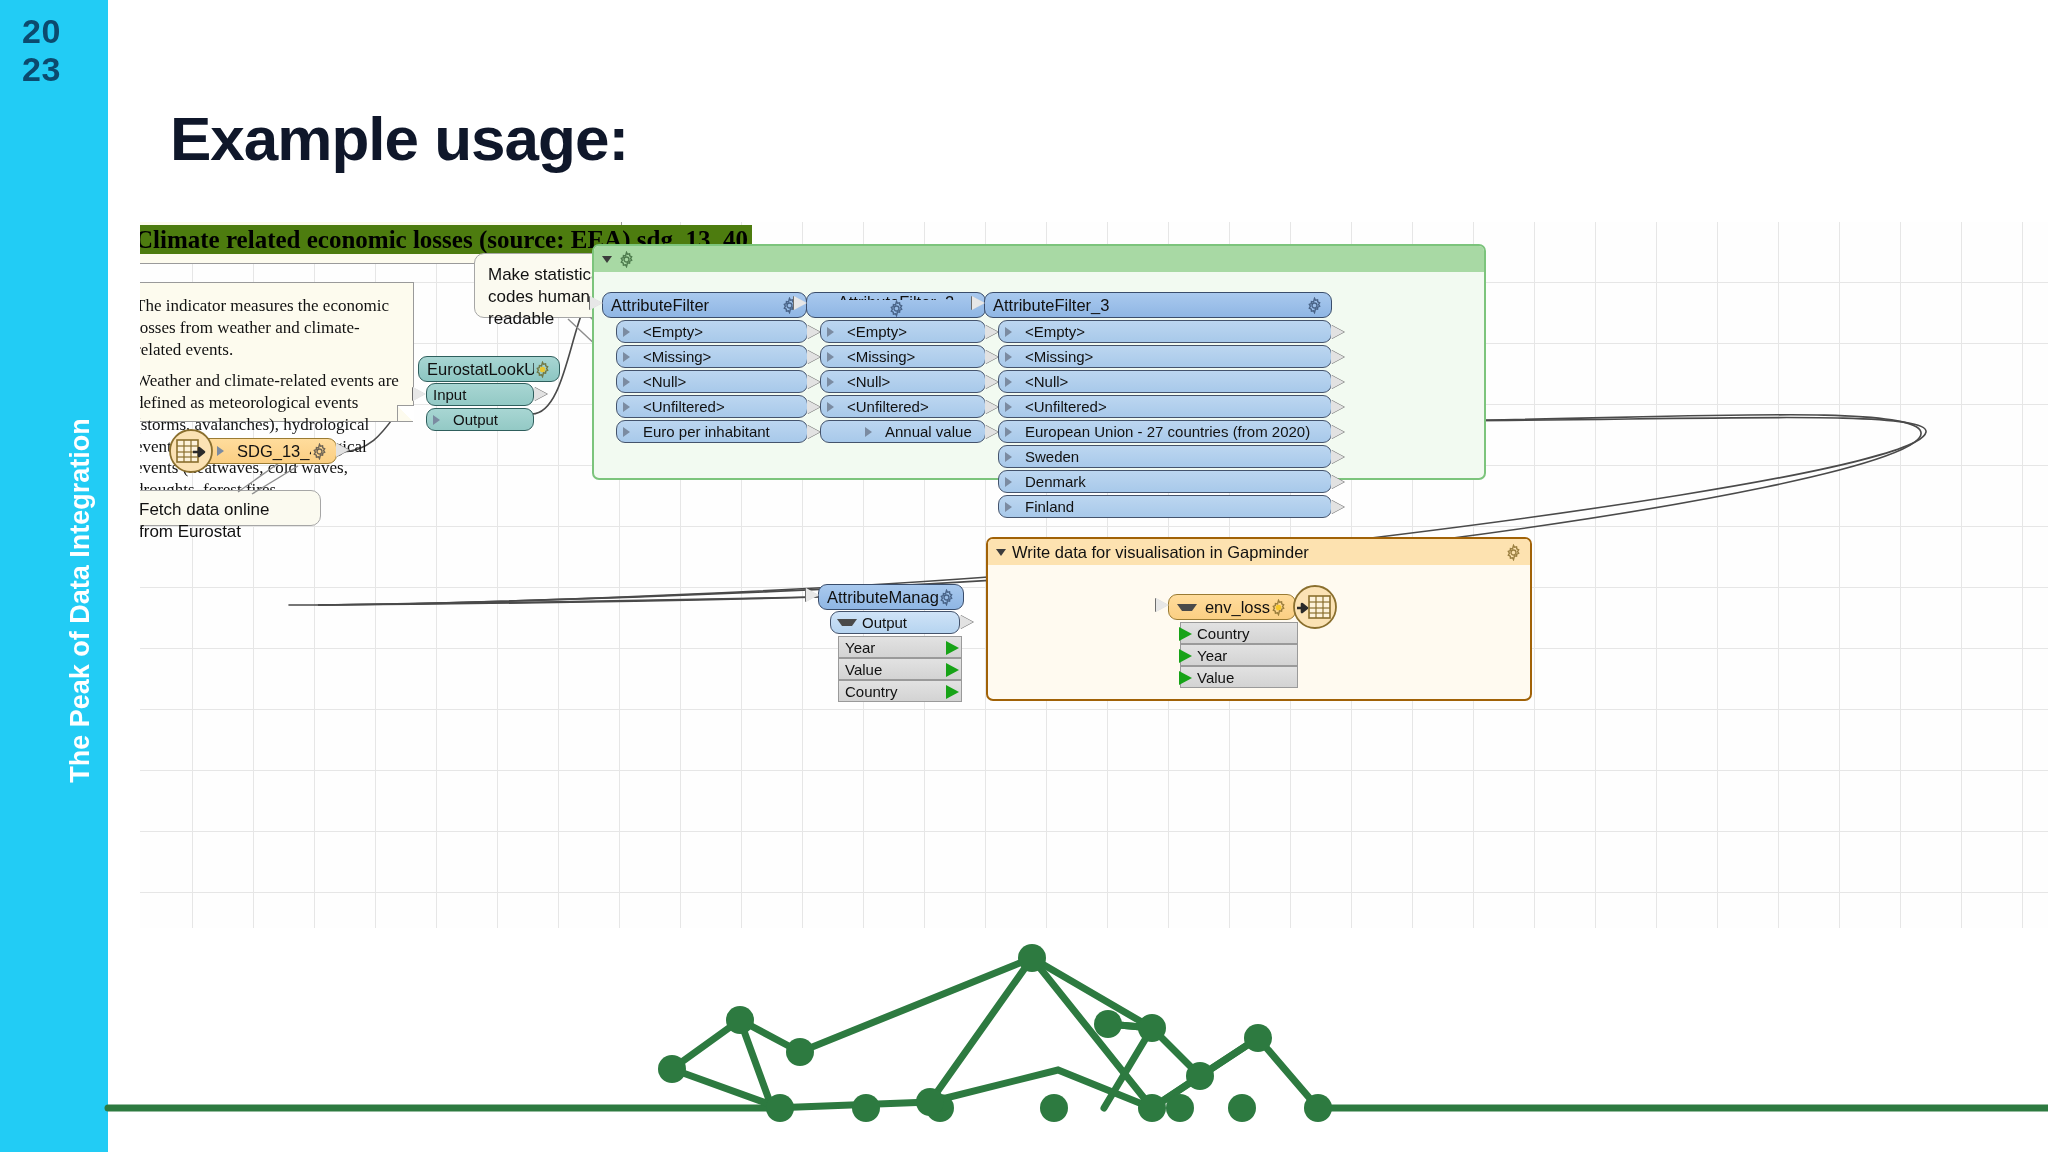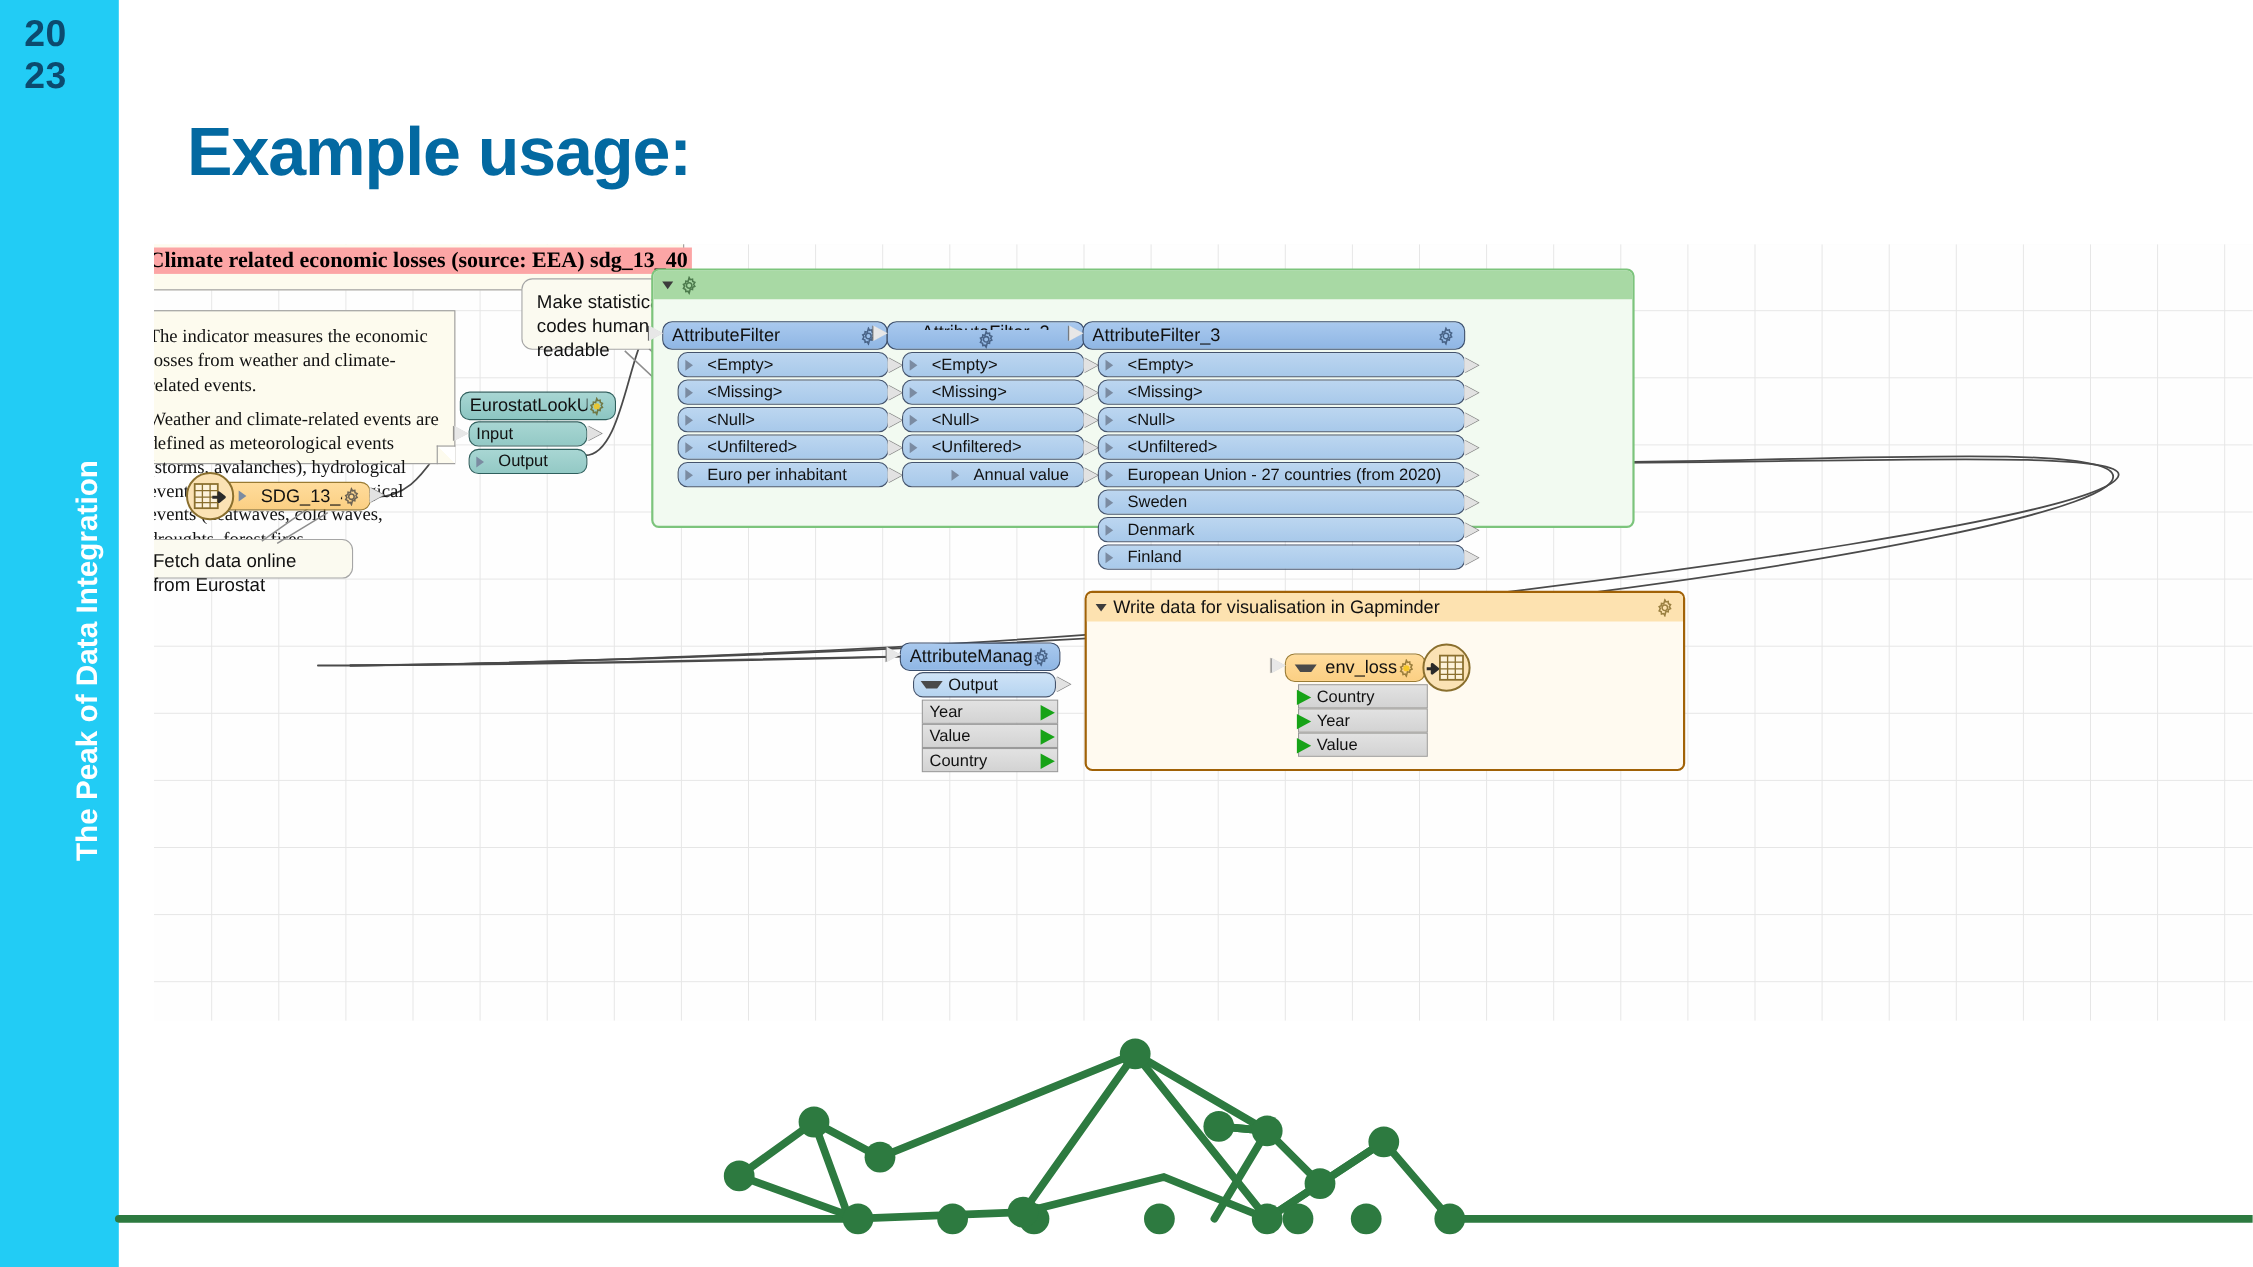--- a/index.html
+++ b/index.html
@@ -11,21 +11,21 @@
   #rail-year{position:absolute;left:22px;top:12px;color:#0c4a6e;font-weight:bold;
              font-size:34px;line-height:38px;letter-spacing:0.5px;}
   #rail-year div{display:block;}
   #rail-vert{position:absolute;left:-230px;top:585px;width:620px;
              transform:rotate(-90deg);transform-origin:center center;
              color:#fff;font-weight:bold;font-size:27px;text-align:center;
              white-space:nowrap;}
 
   
   #slide-title{position:absolute;left:170px;top:103px;font-size:62px;
-               font-weight:bold;color:#0369a1;letter-spacing:-1px;}
+               font-weight:bold;color:#0f172a;letter-spacing:-1px;}
 
   
   #canvas{position:absolute;left:140px;top:222px;width:1908px;height:706px;
           background:#fefefe;overflow:hidden;}
   #grid{position:absolute;inset:0;
         background-image:
           linear-gradient(to right,#e6e6e6 1px,transparent 1px),
           linear-gradient(to bottom,#e6e6e6 1px,transparent 1px);
         background-size:61px 61px;background-position:-9px -1px;}
   #links{position:absolute;inset:0;}
@@ -87,22 +87,22 @@
   
   .anno{position:absolute;box-sizing:border-box;background:#fdfbee;
         border:1px solid #9a9a9a;}
   .anno.serif{font-family:"Liberation Serif",serif;font-size:17px;
               line-height:1.28;color:#111;padding:12px 14px;}
   .anno.round{border-radius:10px;font-size:17px;color:#111;
               padding:10px 13px;line-height:1.28;background:#fbfaf0;
               border:1px solid #a6a6a6;}
   .anno-title{position:absolute;box-sizing:border-box;background:#fdfbee;
         border:1px solid #9a9a9a;padding:9px 8px;}
-  .anno-title span{background:#fca5a5;font-family:"Liberation Serif",serif;
-        font-weight:bold;font-size:20px;color:#000;padding:1px 4px;
+  .anno-title span{background:#4d7c0f;font-family:"Liberation Serif",serif;
+        font-weight:bold;font-size:25px;color:#000;padding:1px 4px;
         white-space:nowrap;}
   .fold{position:absolute;right:-1px;bottom:-1px;width:16px;height:16px;
         background:linear-gradient(225deg,#fff 50%,transparent 50%);
         border-left:1px solid #9a9a9a;border-top:1px solid #9a9a9a;}
 
   
   #mountain{position:absolute;left:0;bottom:0;width:2048px;height:240px;}
 </style>
 </head>
 <body>

